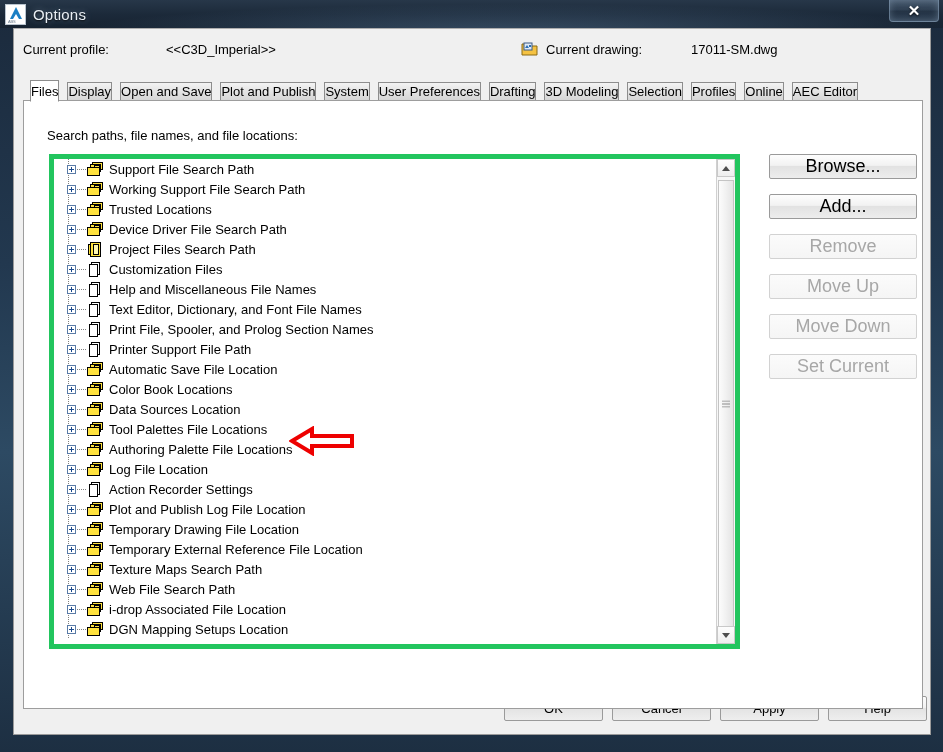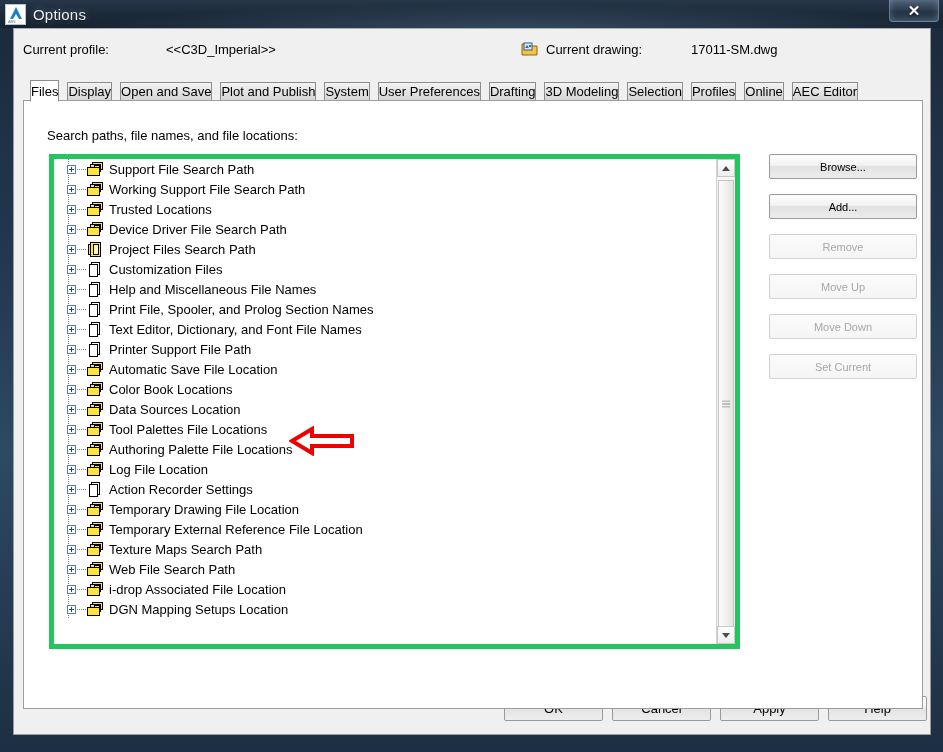--- a/index.html
+++ b/index.html
@@ -203,21 +203,21 @@
     position:absolute; left:50%; top:50%; transform:translate(-50%,-50%);
     width: 8px; height: 7px;
     background-image: linear-gradient(#8a8a8a 1px, rgba(0,0,0,0) 1px);
     background-size: 8px 3px;
   }
 
   
   #side-buttons { position:absolute; left: 745px; top: 53px; width: 148px; }
   .sbtn {
     width: 148px; height: 25px; margin-bottom: 15px;
-    font-size: 11px;
+    font-size: 18px;
     display:flex; align-items:center; justify-content:center;
     box-sizing: border-box;
     background: linear-gradient(180deg,#fdfdfd 0%, #f2f2f2 45%, #e2e2e2 50%, #ededed 100%);
     border: 1px solid #9a9a9a; border-radius: 2px;
     color: #000; cursor: pointer;
   }
   .sbtn.disabled {
     color: #a7a7a7;
     background: linear-gradient(180deg,#fbfbfb 0%, #f5f5f5 100%);
     border: 1px solid #d2d2d2;
@@ -371,30 +371,30 @@
             </span>
             <span class="tree-label">Help and Miscellaneous File Names</span>
           </div>
           <div class="tree-row">
             <span class="plus"></span>
             <span class="dots"></span>
             <span class="t-icon ic-page">
               <span class="p2"></span>
               <span class="p1"></span>
             </span>
-            <span class="tree-label">Print File, Spooler, and Prolog Section Names</span>
+            <span class="tree-label">Text Editor, Dictionary, and Font File Names</span>
           </div>
           <div class="tree-row">
             <span class="plus"></span>
             <span class="dots"></span>
             <span class="t-icon ic-page">
               <span class="p2"></span>
               <span class="p1"></span>
             </span>
-            <span class="tree-label">Text Editor, Dictionary, and Font File Names</span>
+            <span class="tree-label">Print File, Spooler, and Prolog Section Names</span>
           </div>
           <div class="tree-row">
             <span class="plus"></span>
             <span class="dots"></span>
             <span class="t-icon ic-page">
               <span class="p2"></span>
               <span class="p1"></span>
             </span>
             <span class="tree-label">Printer Support File Path</span>
           </div>
@@ -465,20 +465,31 @@
             <span class="tree-label">Log File Location</span>
           </div>
           <div class="tree-row">
             <span class="plus"></span>
             <span class="dots"></span>
             <span class="t-icon ic-page">
               <span class="p2"></span>
               <span class="p1"></span>
             </span>
             <span class="tree-label">Action Recorder Settings</span>
+          </div>
+          <div class="tree-row">
+            <span class="plus"></span>
+            <span class="dots"></span>
+            <span class="t-icon ic-folder">
+              <span class="back2"></span>
+              <span class="back1"></span>
+              <span class="tab"></span>
+              <span class="front"></span>
+            </span>
+            <span class="tree-label">Plot and Publish Log File Location</span>
           </div>
           <div class="tree-row">
             <span class="plus"></span>
             <span class="dots"></span>
             <span class="t-icon ic-folder">
               <span class="back2"></span>
               <span class="back1"></span>
               <span class="tab"></span>
               <span class="front"></span>
             </span>

